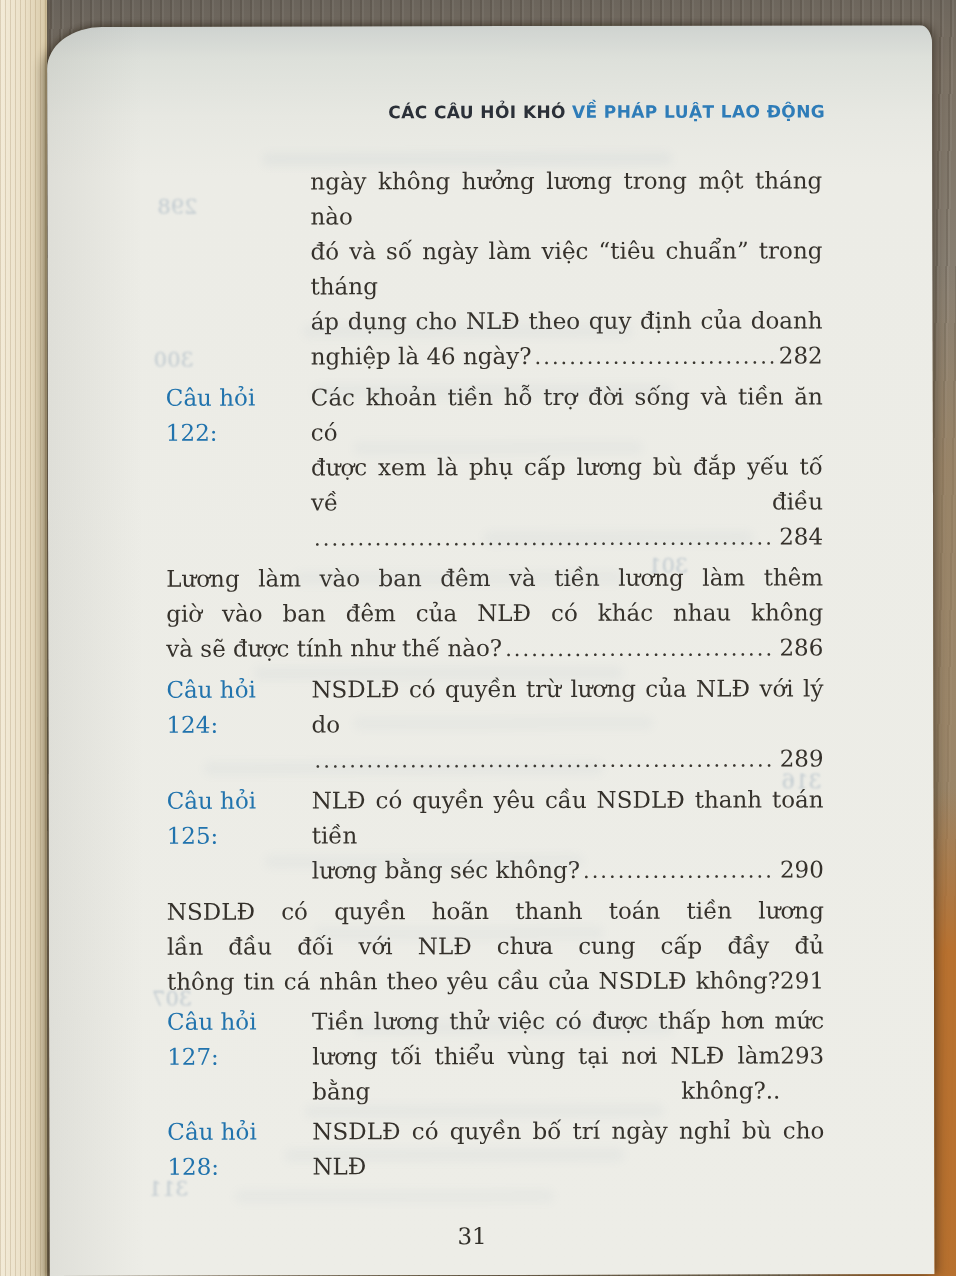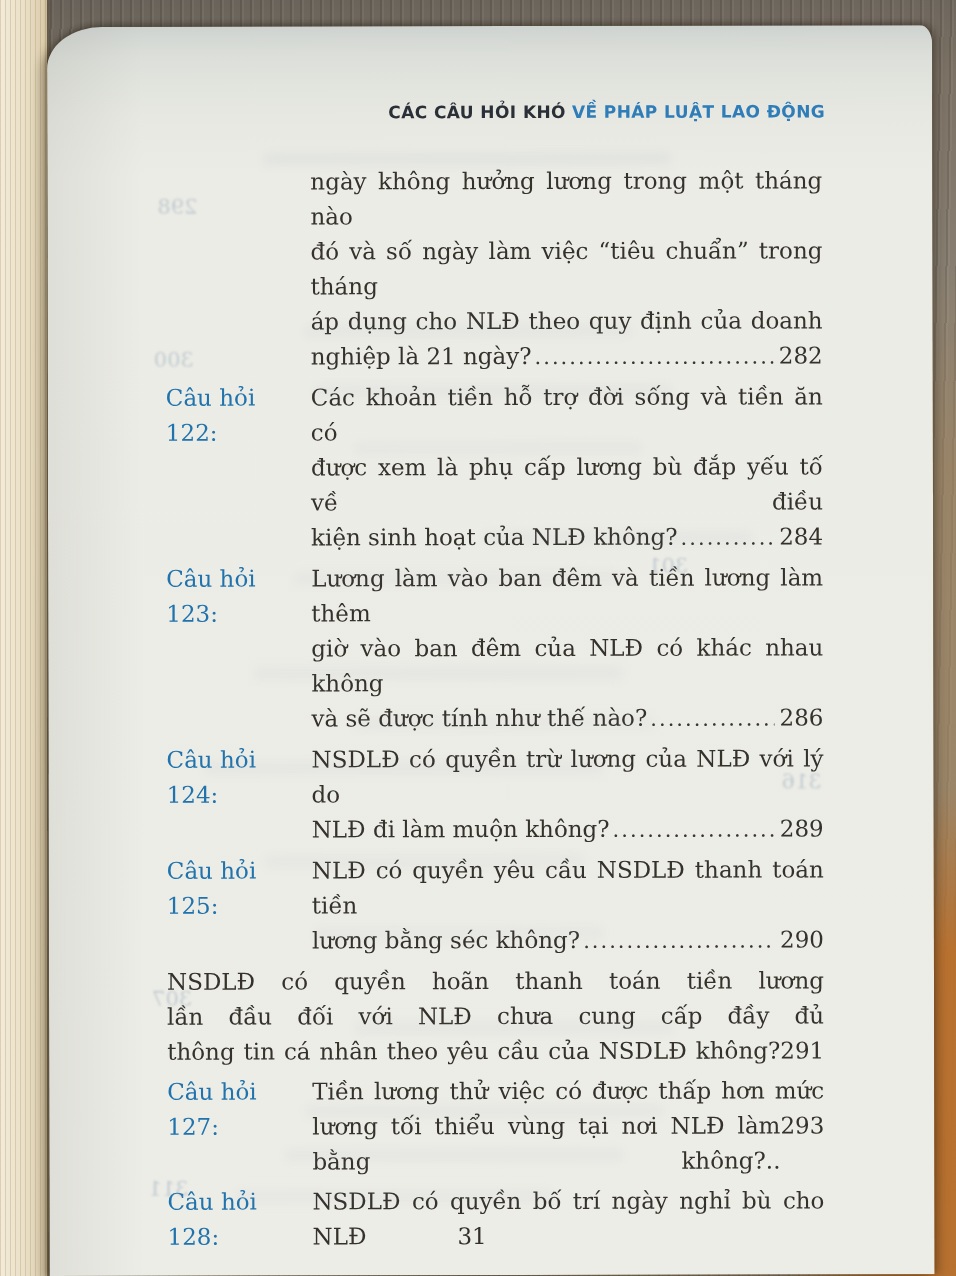--- a/index.html
+++ b/index.html
@@ -71,56 +71,53 @@
     </div>
 
     <div class="toc" id="toc">
         <div class="entry">
           <div class="label"></div>
           <div class="body">
             <div class="line j">ngày không hưởng lương trong một tháng nào</div>
             <div class="line j">đó và số ngày làm việc “tiêu chuẩn” trong tháng</div>
             <div class="line j">áp dụng cho NLĐ theo quy định của doanh</div>
             <div class="line last">
-              <span class="t">nghiệp là 21 ngày?</span>
+              <span class="t">nghiệp là 46 ngày?</span>
               <span class="dots">......................................................................................................................................................</span>
               <span class="pg">282</span>
             </div>
           </div>
         </div>
         <div class="entry">
           <div class="label">Câu hỏi 122:</div>
           <div class="body">
             <div class="line j">Các khoản tiền hỗ trợ đời sống và tiền ăn có</div>
             <div class="line j">được xem là phụ cấp lương bù đắp yếu tố về điều</div>
             <div class="line last">
-              <span class="t">kiện sinh hoạt của NLĐ không?</span>
               <span class="dots">......................................................................................................................................................</span>
               <span class="pg">284</span>
             </div>
           </div>
         </div>
         <div class="entry">
-          <div class="label">Câu hỏi 123:</div>
           <div class="body">
             <div class="line j">Lương làm vào ban đêm và tiền lương làm thêm</div>
             <div class="line j">giờ vào ban đêm của NLĐ có khác nhau không</div>
             <div class="line last">
               <span class="t">và sẽ được tính như thế nào?</span>
               <span class="dots">......................................................................................................................................................</span>
               <span class="pg">286</span>
             </div>
           </div>
         </div>
         <div class="entry">
           <div class="label">Câu hỏi 124:</div>
           <div class="body">
             <div class="line j">NSDLĐ có quyền trừ lương của NLĐ với lý do</div>
             <div class="line last">
-              <span class="t">NLĐ đi làm muộn không?</span>
               <span class="dots">......................................................................................................................................................</span>
               <span class="pg">289</span>
             </div>
           </div>
         </div>
         <div class="entry">
           <div class="label">Câu hỏi 125:</div>
           <div class="body">
             <div class="line j">NLĐ có quyền yêu cầu NSDLĐ thanh toán tiền</div>
             <div class="line last">

